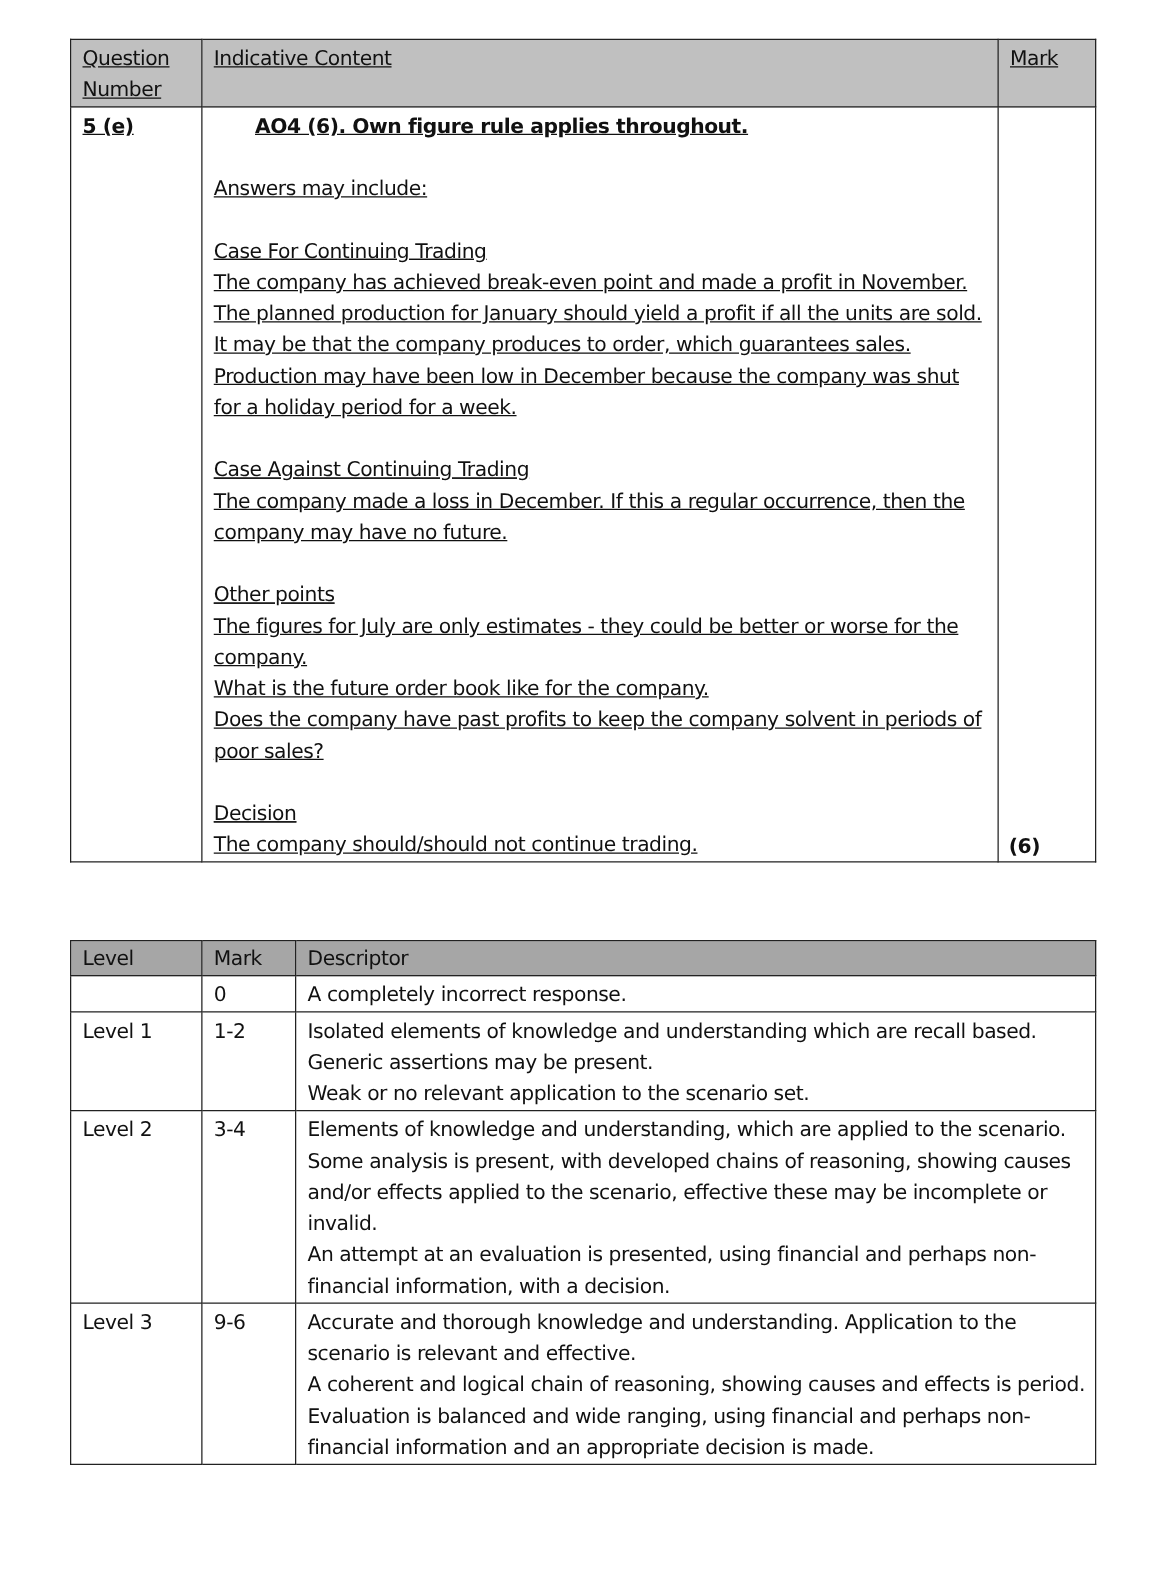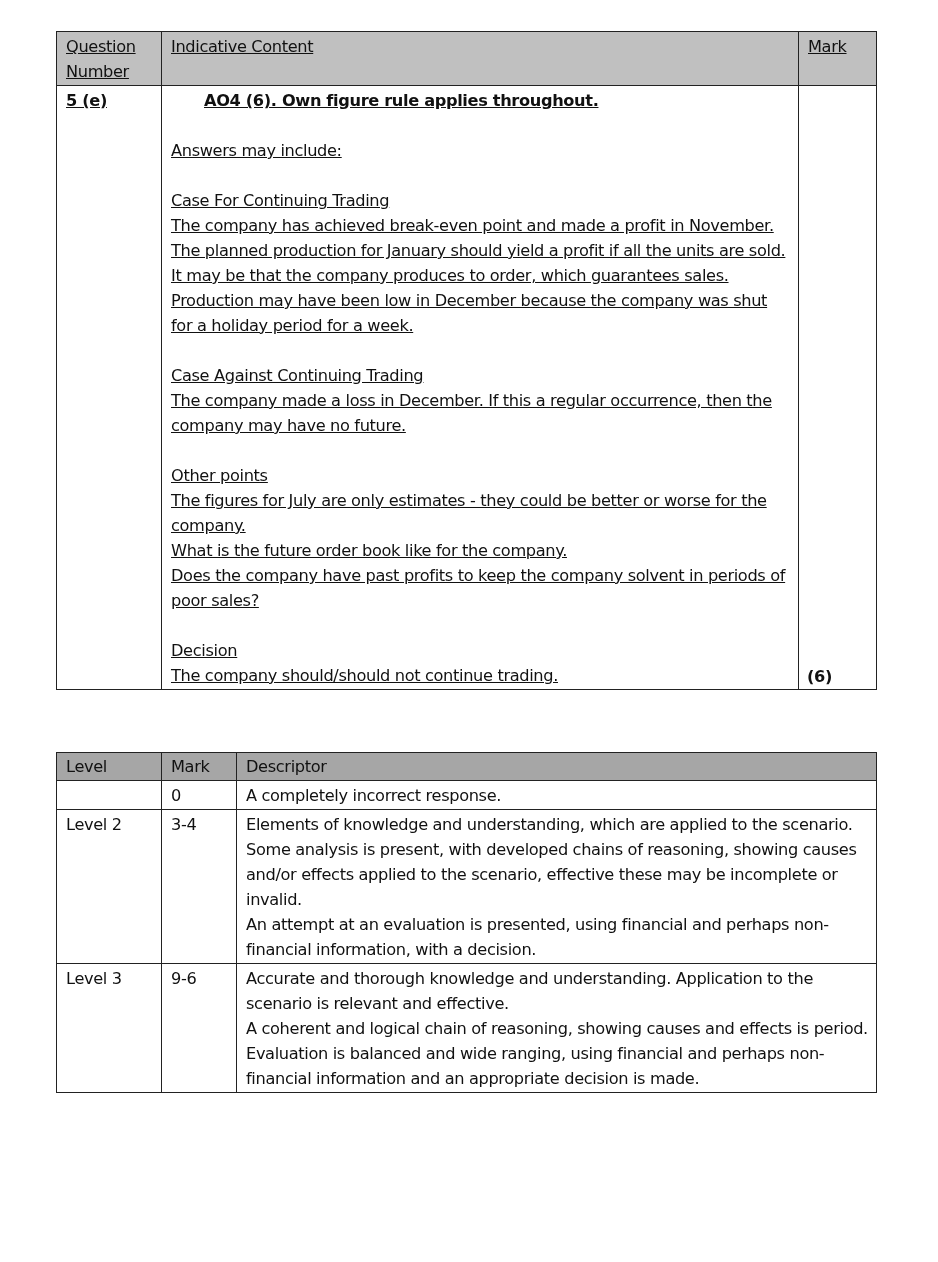--- a/index.html
+++ b/index.html
@@ -89,20 +89,29 @@
     <td>Descriptor</td>
   </tr>
   <tr>
     <td></td>
     <td>0</td>
     <td>
       <span class="line">A completely incorrect response.</span>
     </td>
   </tr>
   <tr>
+    <td>Level 1</td>
+    <td>1-2</td>
+    <td>
+      <span class="line">Isolated elements of knowledge and understanding which are recall based.</span>
+      <span class="line">Generic assertions may be present.</span>
+      <span class="line">Weak or no relevant application to the scenario set.</span>
+    </td>
+  </tr>
+  <tr>
     <td>Level 2</td>
     <td>3-4</td>
     <td>
       <span class="line">Elements of knowledge and understanding, which are applied to the scenario.</span>
       <span class="line">Some analysis is present, with developed chains of reasoning, showing causes and/or effects applied to the scenario, effective these may be incomplete or invalid.</span>
       <span class="line">An attempt at an evaluation is presented, using financial and perhaps non-financial information, with a decision.</span>
     </td>
   </tr>
   <tr>
     <td>Level 3</td>

